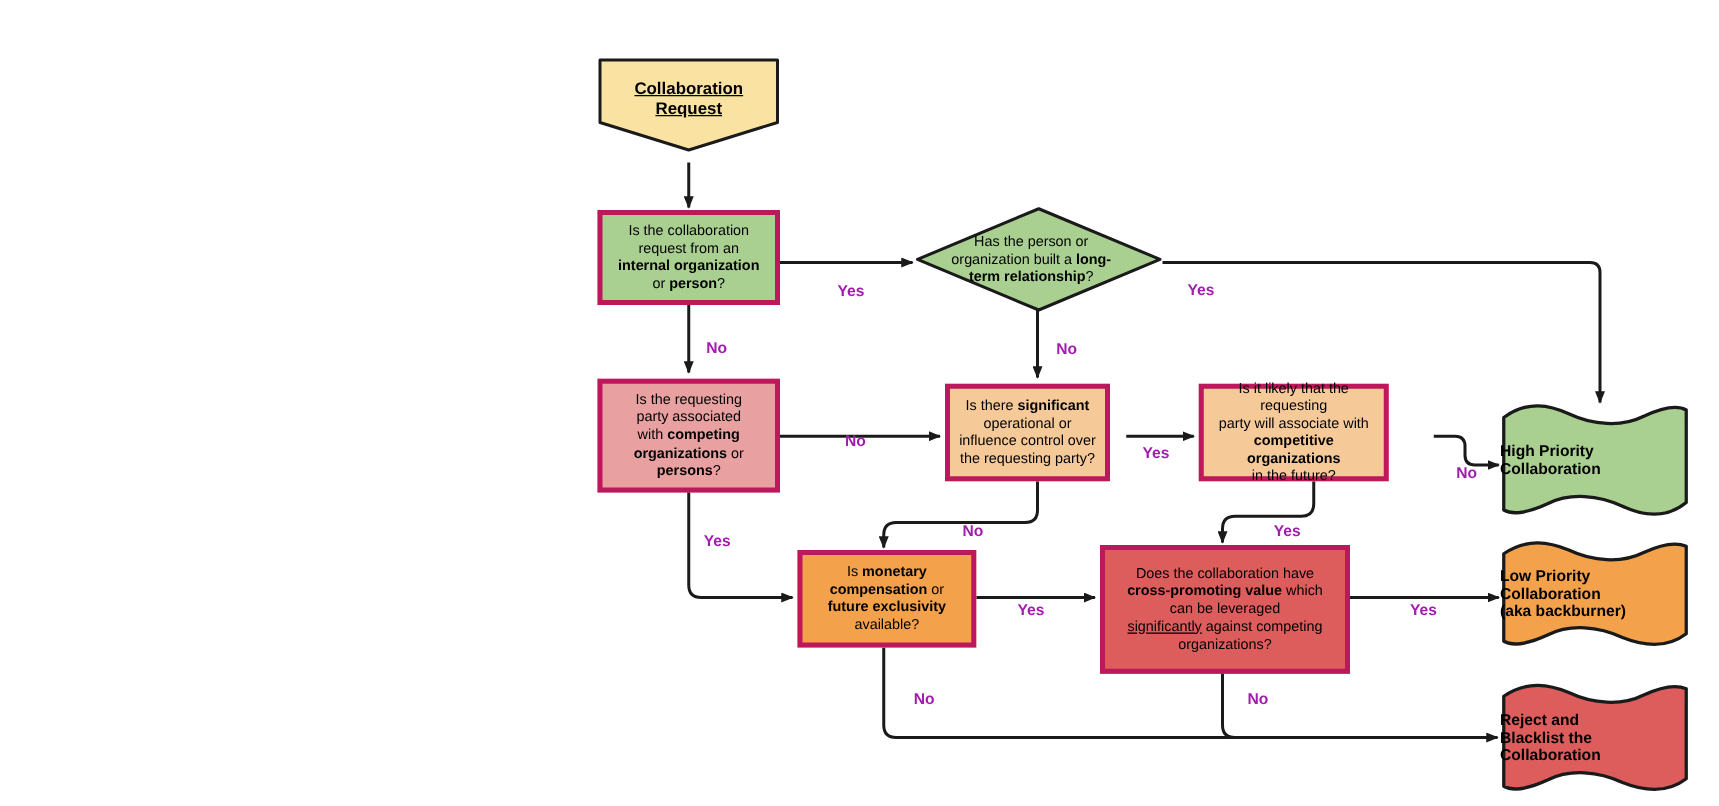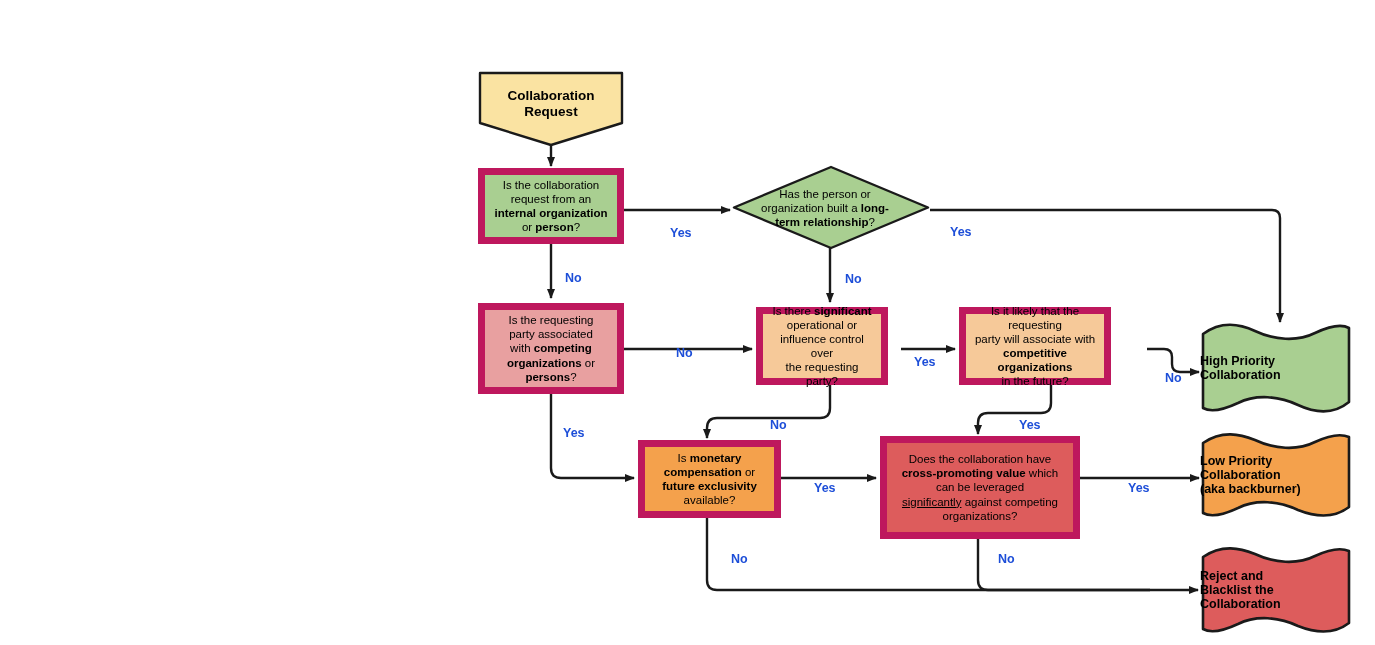--- a/index.html
+++ b/index.html
@@ -1,22 +1,22 @@
 <!DOCTYPE html>
 <html><head>
 <meta charset="utf-8">
 <style>
   html,body{margin:0;padding:0;background:#ffffff;}
   body{width:1375px;height:645px;overflow:hidden;font-family:"Liberation Sans",sans-serif;}
   #canvas{position:relative;width:1375px;height:645px;background:#ffffff;}
   svg#wires{position:absolute;left:0;top:0;width:1375px;height:645px;overflow:visible;}
   .node{position:absolute;box-sizing:border-box;display:flex;align-items:center;justify-content:center;text-align:center;}
   .node .txt{position:relative;z-index:2;line-height:1.22;padding:0 6px;color:#000;}
-  .rect{border:7px solid #be185d;}
-  .edge-label{position:absolute;font-weight:bold;font-size:12.5px;color:#1d4ed8;white-space:nowrap;}
+  .rect{border:4px solid #be185d;}
+  .edge-label{position:absolute;font-weight:bold;font-size:12.5px;color:#a21caf;white-space:nowrap;}
   .dia-wrap{position:absolute;}
   .wave{position:absolute;}
   .wave .txt{position:absolute;left:0;right:0;top:50%;transform:translateY(-50%);
              font-weight:bold;font-size:12.5px;}
   b{font-weight:bold;}
   u{text-decoration:underline;}
 </style>
 </head>
 <body>
 
@@ -55,21 +55,21 @@
       <path d="M781,478 L876,478" marker-end="url(#ah)"></path>
 
       <path d="M707,518 L707,580 Q707,590 717,590 L1198,590" marker-end="url(#ah)"></path>
 
       <path d="M1080,478 L1199,478" marker-end="url(#ah)"></path>
 
       <path d="M978,519 L978,580 Q978,590 988,590 L1150,590"></path>
     </g>
   </svg>
 
-  <div class="node" style="left:478px;top:71px;width:146px;height:76px;">
+  <div class="node" style="left:478px;top:46px;width:146px;height:76px;text-decoration:underline;">
     <svg viewBox="0 0 146 76" style="position:absolute;left:0;top:0;width:146px;height:76px;">
       <polygon points="2,2 144,2 144,52 73,74 2,52" fill="#fae3a2" stroke="#1a1a1a" stroke-width="2.4" stroke-linejoin="round"></polygon>
     </svg>
     <div class="txt" style="font-weight:bold;font-size:13.5px;margin-top:-10px;">Collaboration Request</div>
   </div>
 
   <div class="node rect" style="left:478px;top:168px;width:146px;height:76px;background:#a9cf91;">
     <div class="txt" style="font-size:11.5px;">Is the collaboration<br>request from an<br><b>internal organization</b><br>or <b>person</b>?</div>
   </div>
 

